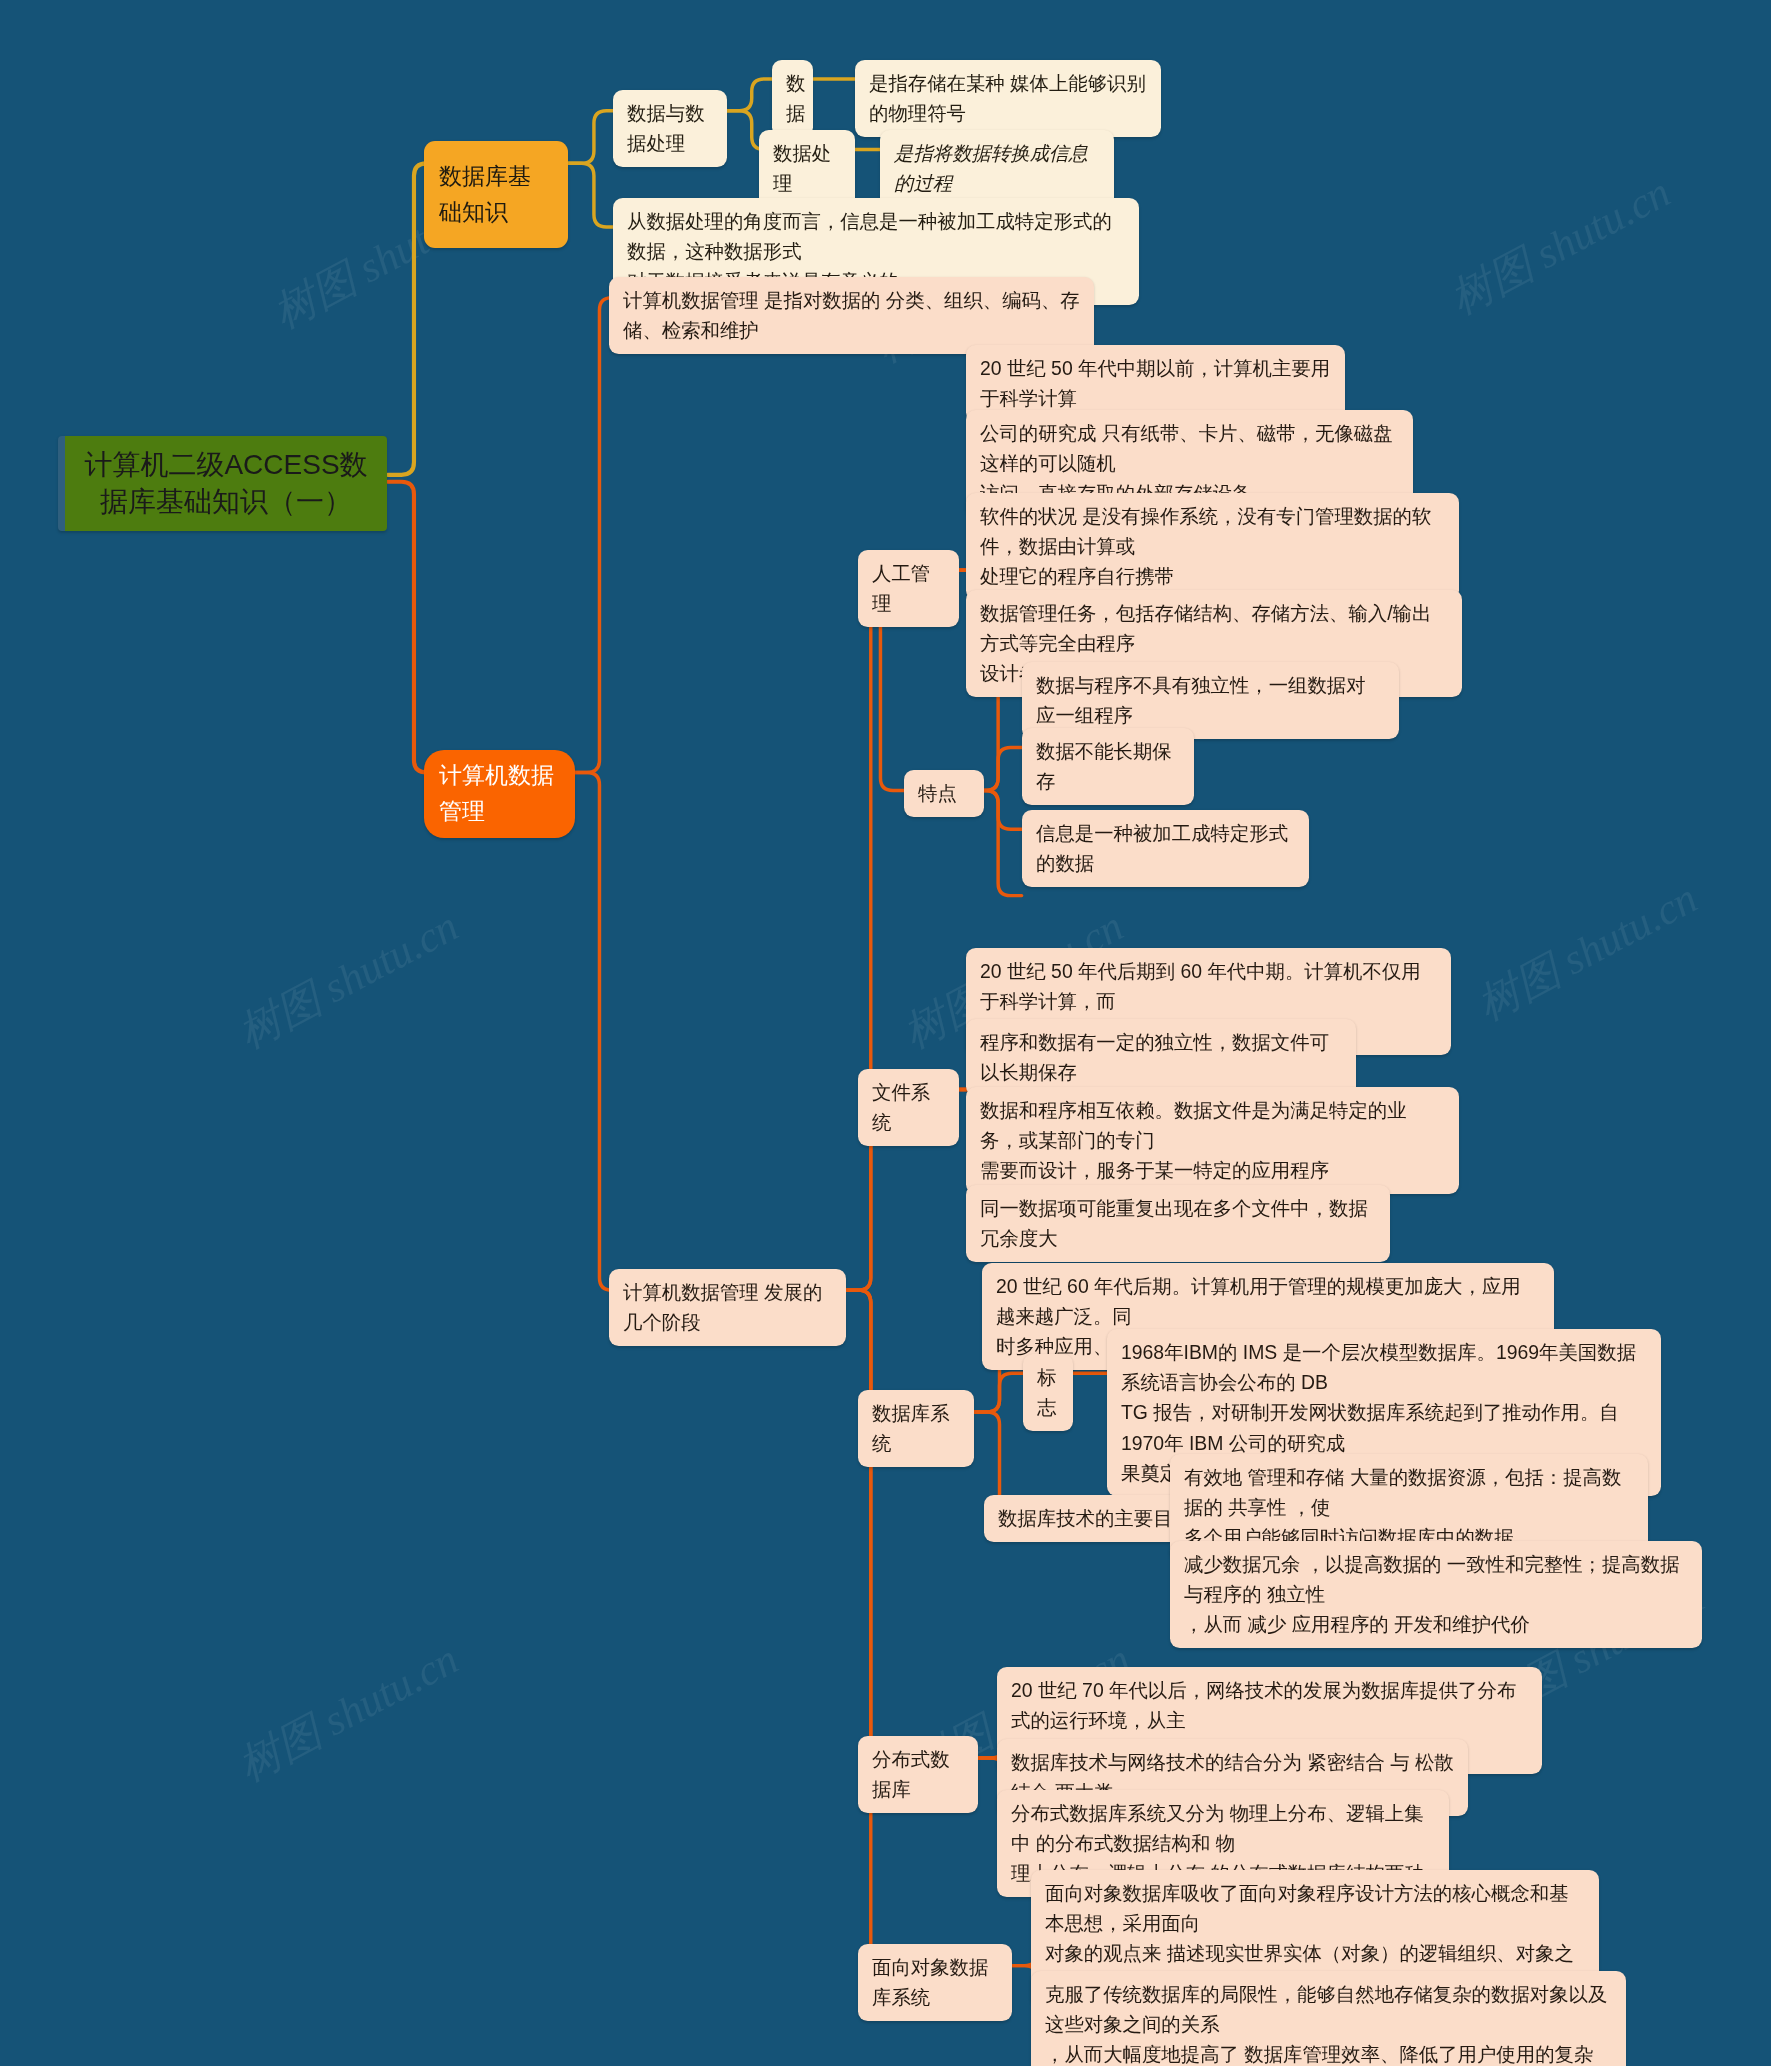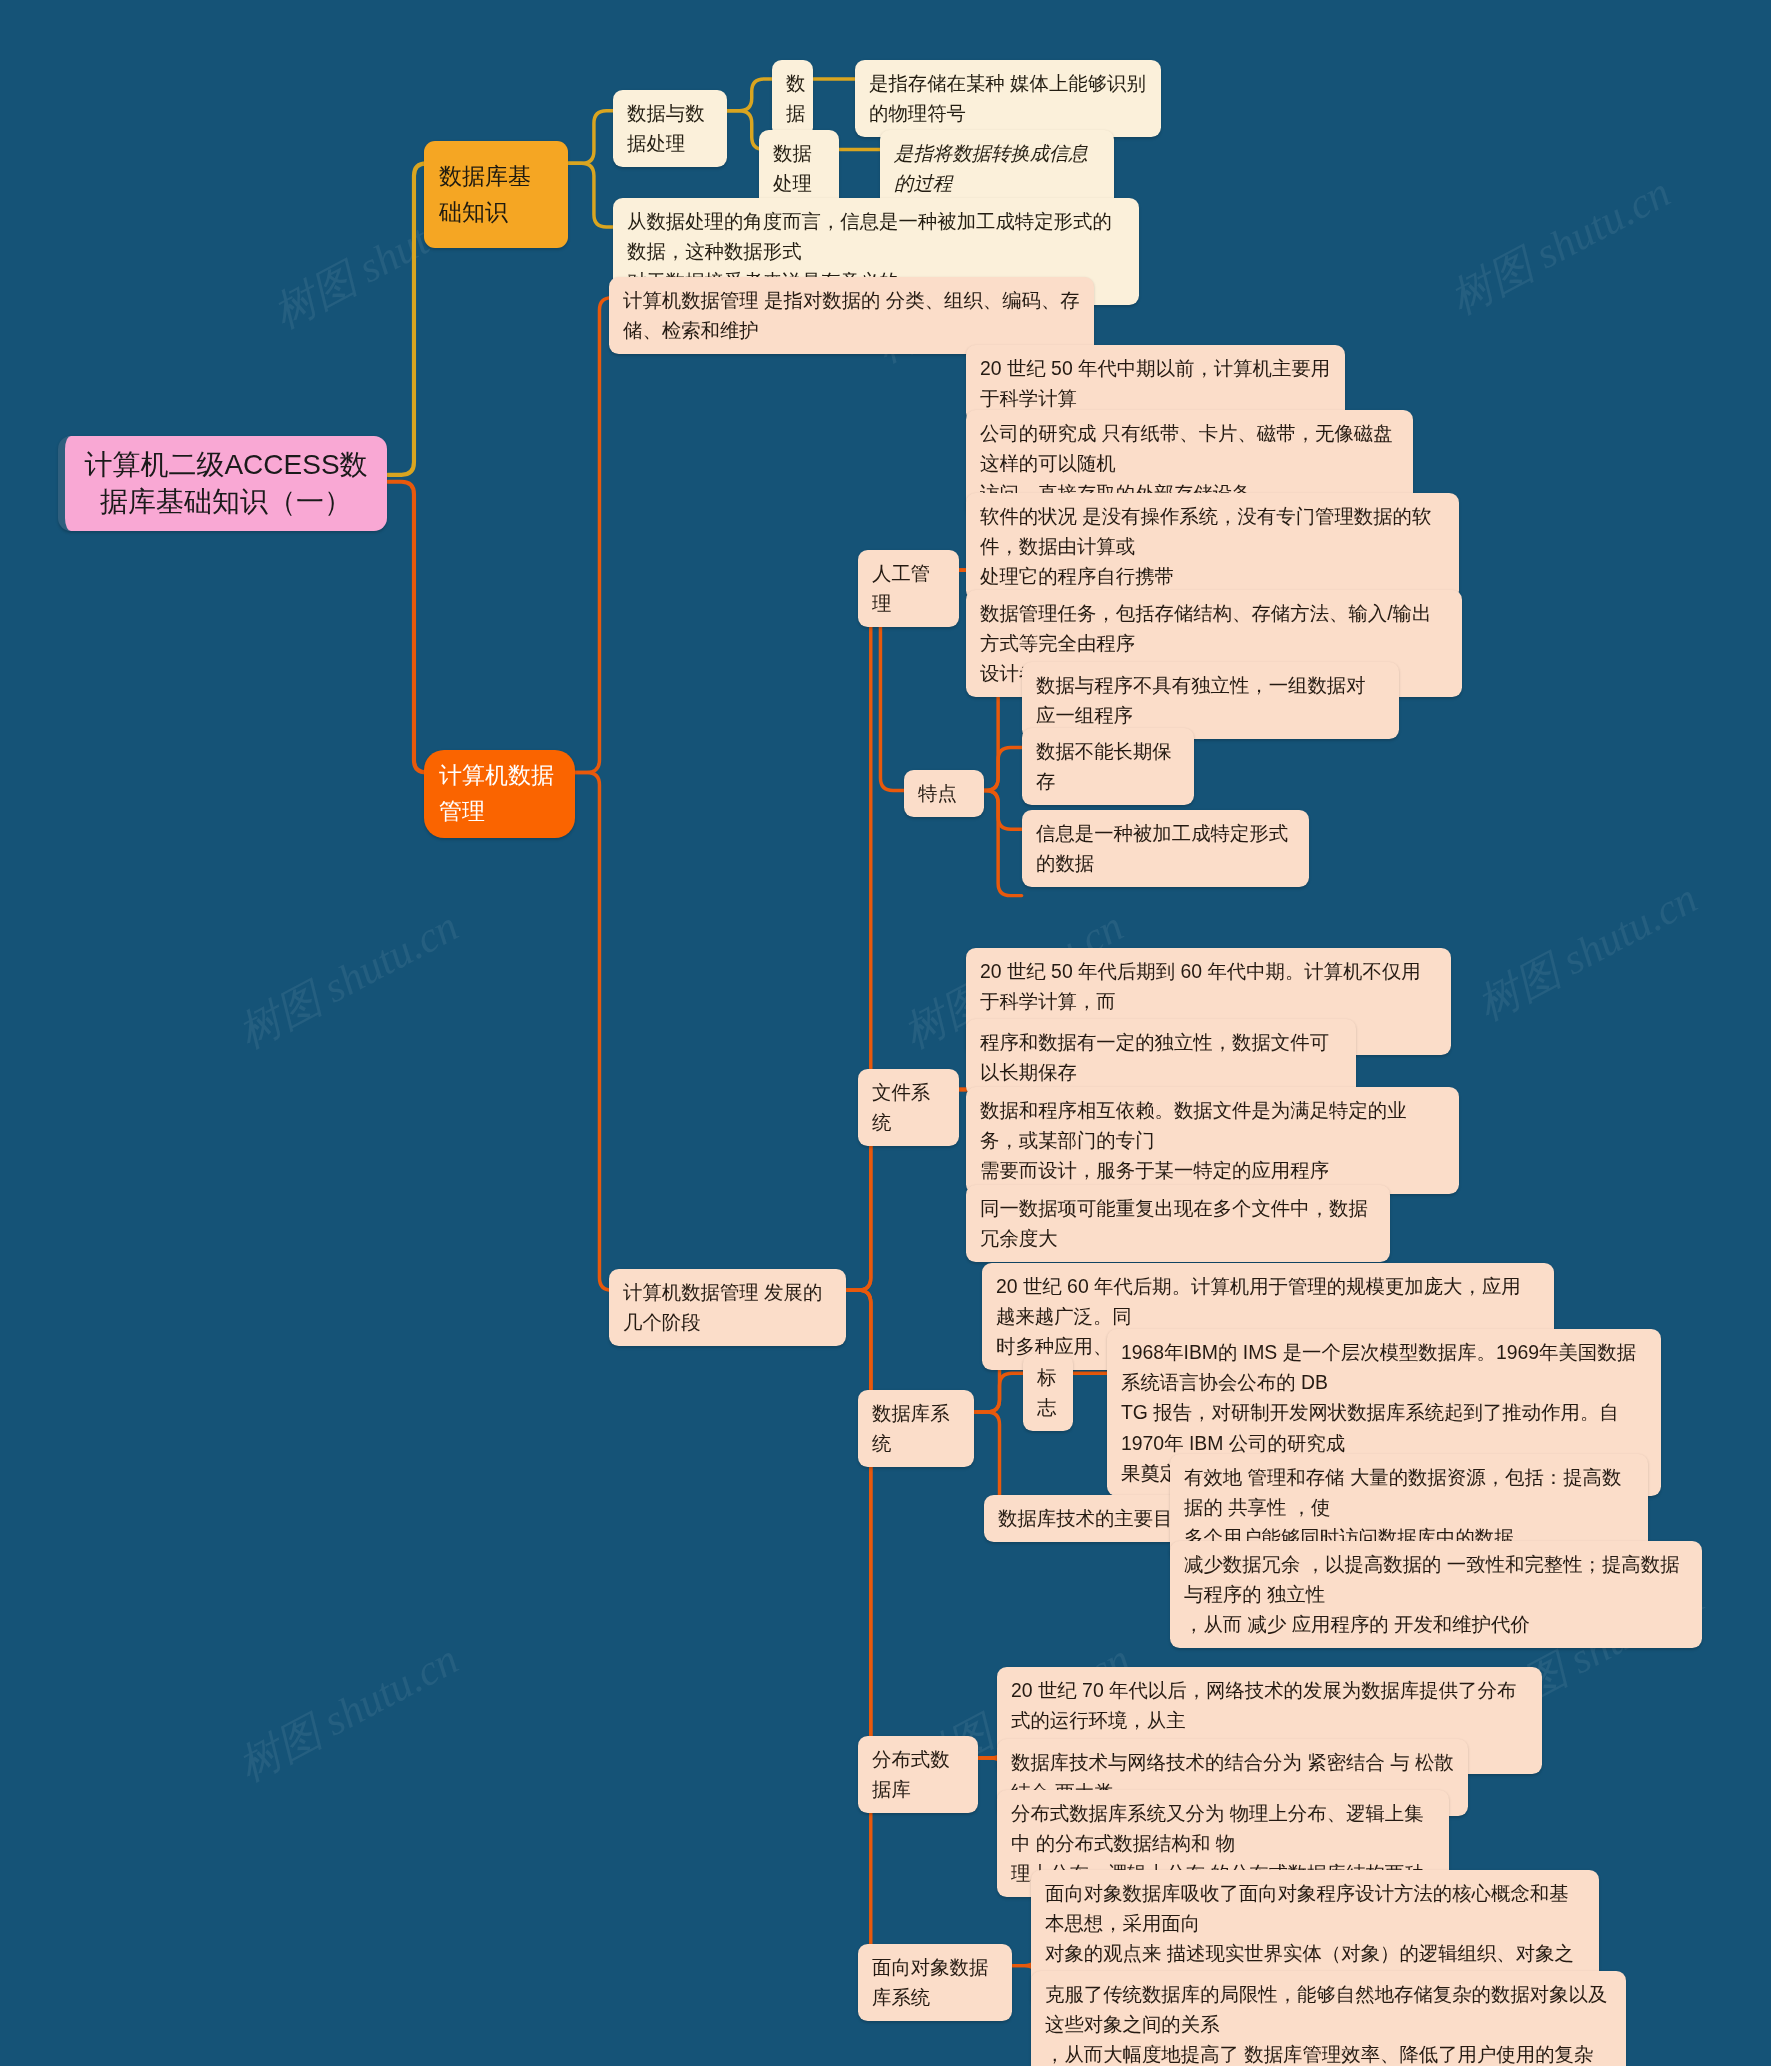--- a/index.html
+++ b/index.html
@@ -17,24 +17,24 @@
     box-sizing:border-box;
     border-radius:9.7px;
     display:flex;align-items:center;
     line-height:1.55;
     box-shadow:0 1.4px 2.8px rgba(0,0,0,.18);
     white-space:pre-wrap;
   }
 
   
   .n-root{
-    background:#f9a8d4;color:#1a1a1a;
+    background:#4d7c0f;color:#1a1a1a;
     font-size:28px;text-align:center;
     justify-content:center;
-    border-radius:13px;
+    border-radius:4px;
     border-left:7.6px solid #2F5F7E;
     padding:9.7px 15px;
     line-height:1.35;
   }
 
   
   .n-l1-gold{background:#F5A623;color:#1e1a10;font-size:23px;padding:18px 15px;border-radius:11px;}
   .n-l1-orange{background:#FA6400;color:#ffffff;font-size:23px;padding:8.3px 15px;border-radius:20px;}
 
   
@@ -128,21 +128,21 @@
 
   <div class="node n-root" style="left:58px;top:436px;width:329px;">计算机二级ACCESS数据库基础知识（一）</div>
 
   <div class="node n-l1-gold" style="left:424px;top:141px;width:144px;">数据库基础知识</div>
 
   <div class="node n-cream" style="left:613px;top:90px;width:114px;">数据与数据处理</div>
 
   <div class="node n-cream" style="left:772px;top:60px;width:41px;">数据</div>
   <div class="node n-cream" style="left:855px;top:60px;width:306px;">是指存储在某种 媒体上能够识别的物理符号</div>
 
-  <div class="node n-cream" style="left:759px;top:130px;width:80px;">数据处理</div>
+  <div class="node n-cream" style="left:759px;top:130px;width:96px;">数据处理</div>
   <div class="node n-cream" style="left:880px;top:130px;width:234px;font-style:italic;">是指将数据转换成信息的过程</div>
 
   <div class="node n-cream" style="left:613px;top:198px;width:526px;">从数据处理的角度而言，信息是一种被加工成特定形式的数据，这种数据形式
 对于数据接受者来说是有意义的</div>
 
   <div class="node n-l1-orange" style="left:424px;top:750px;width:151px;">计算机数据管理</div>
 
   <div class="node n-peach" style="left:609px;top:277px;width:485px;">计算机数据管理 是指对数据的 分类、组织、编码、存储、检索和维护</div>
 
   <div class="node n-peach" style="left:609px;top:1269px;width:237px;">计算机数据管理 发展的几个阶段</div>

